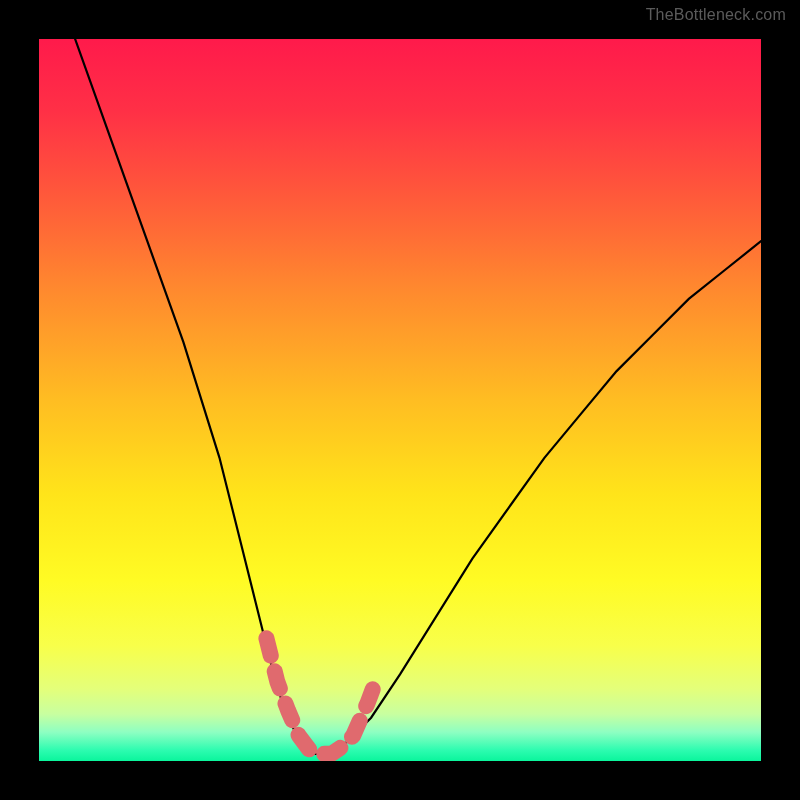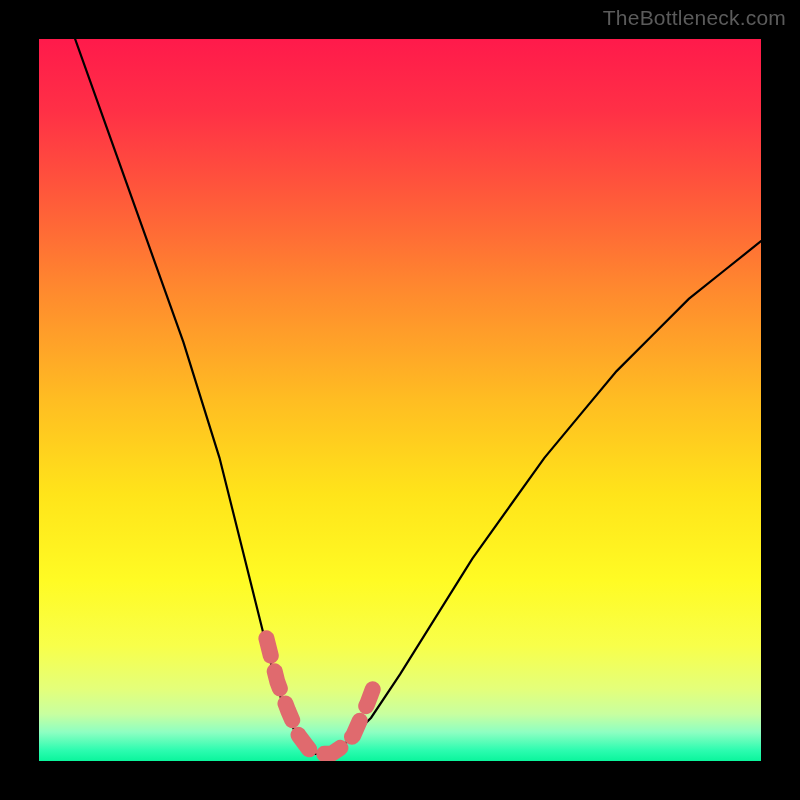--- a/index.html
+++ b/index.html
@@ -39,21 +39,21 @@
     left: 0;
     top: 0;
     width: 722px;
     height: 722px;
   }
   .watermark {
     position: absolute;
     top: 6px;
     right: 14px;
     color: #5b5b5b;
-    font-size: 21px;
+    font-size: 16px;
     letter-spacing: 0.2px;
     font-weight: 400;
   }
 </style>
 </head>
 <body>
 
 <div class="frame">
 
   <div class="plot-area">

